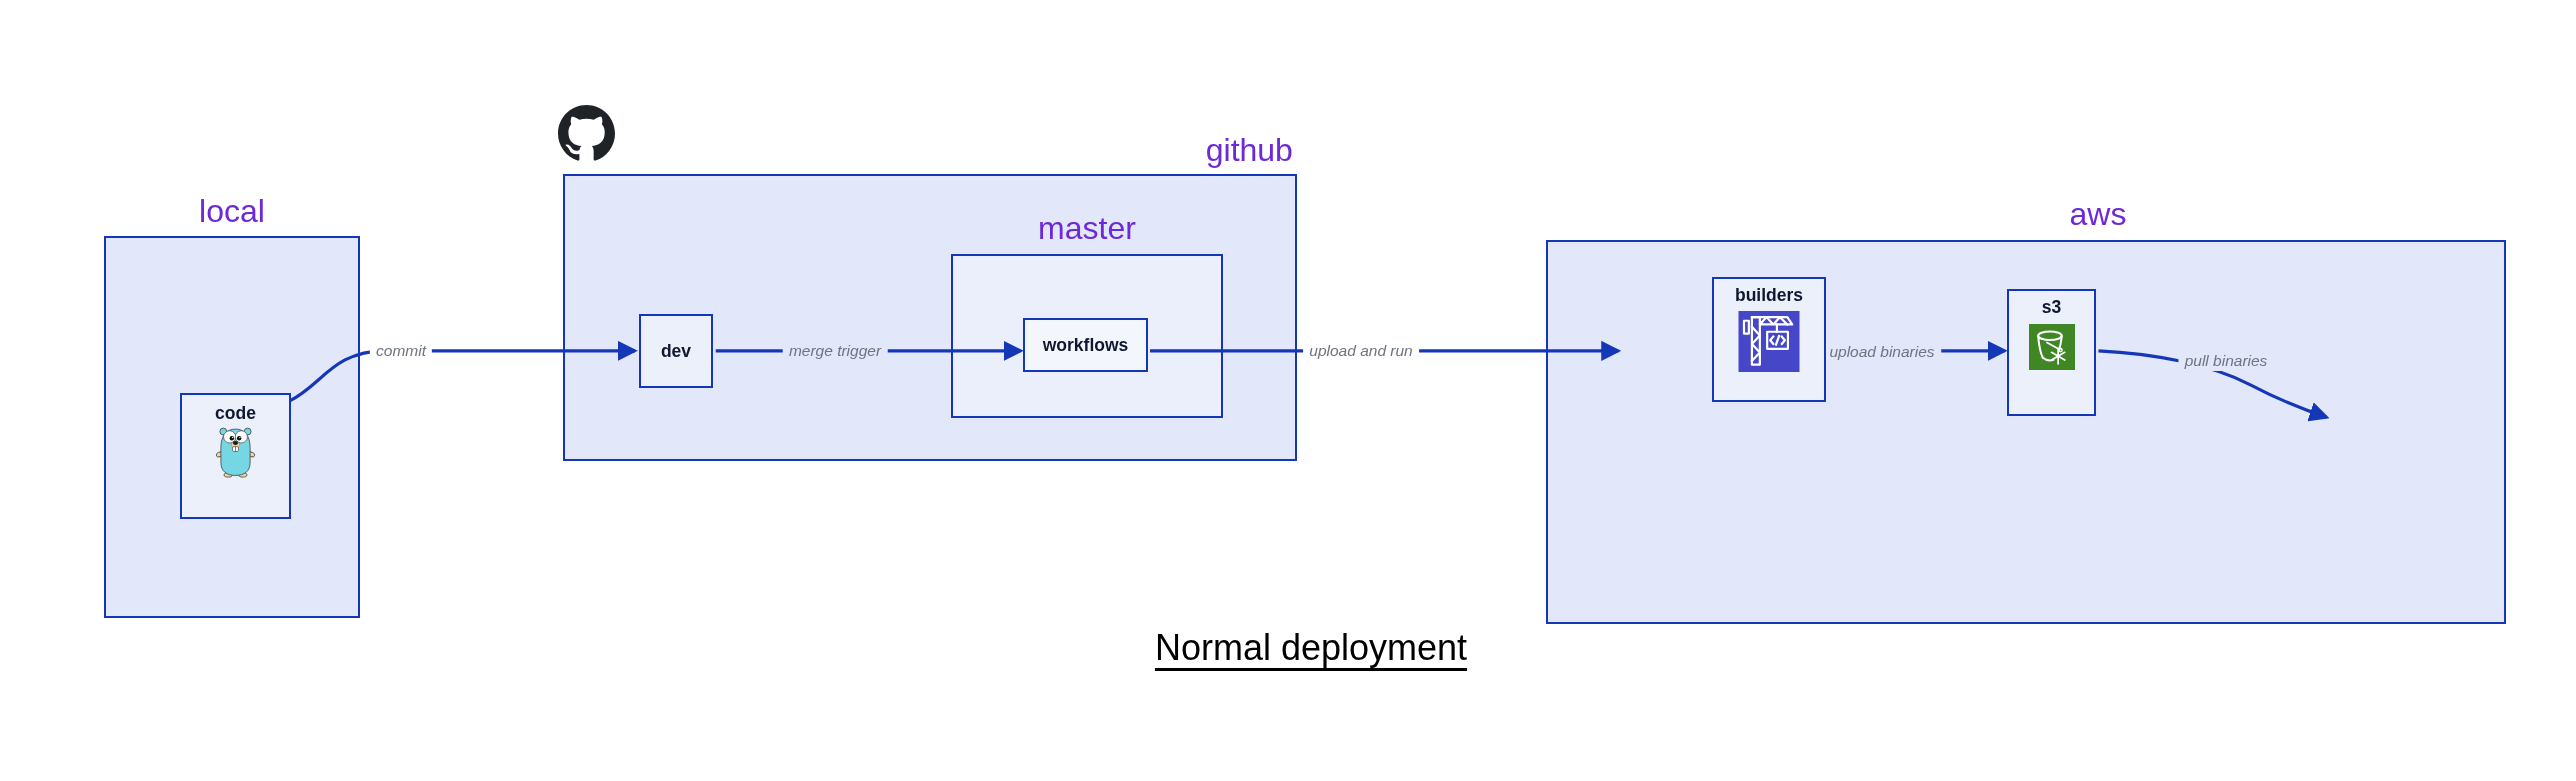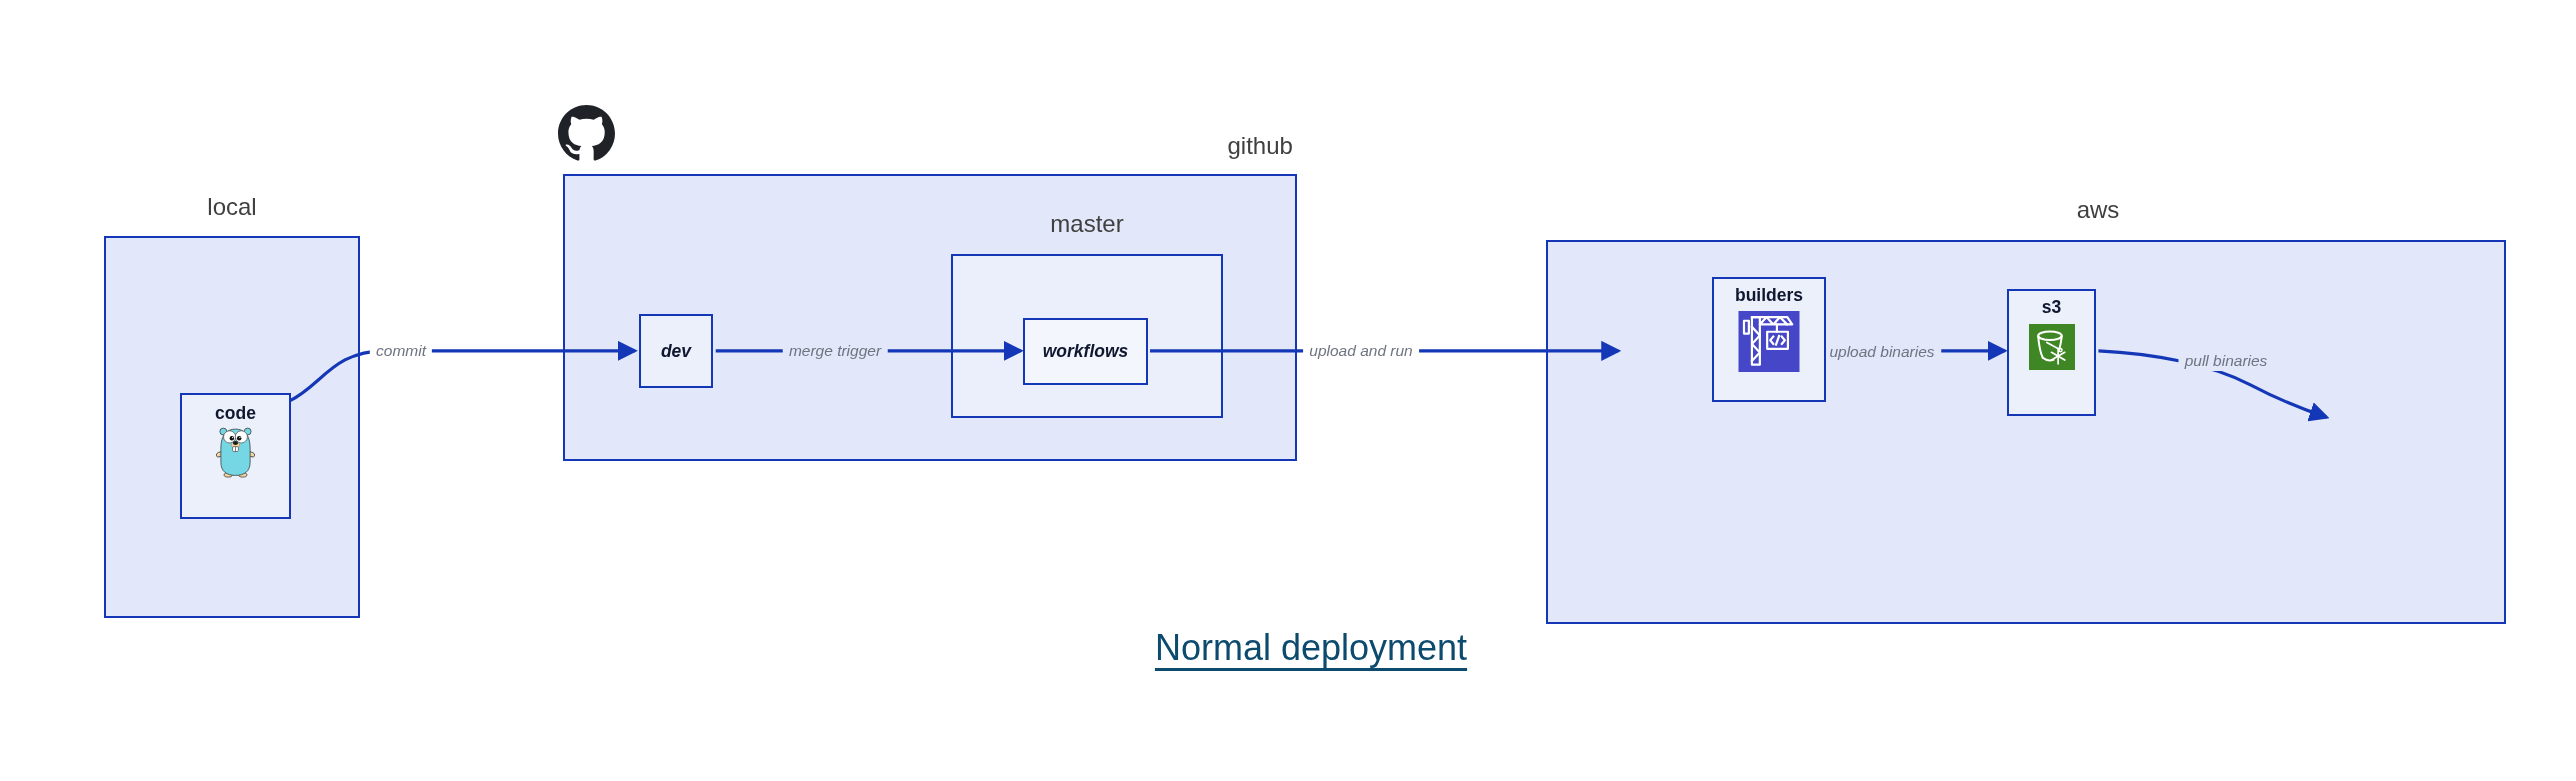--- a/index.html
+++ b/index.html
@@ -3,40 +3,40 @@
 <meta charset="utf-8">
 <style>
   html,body{margin:0;padding:0;background:#ffffff;}
   body{width:2604px;height:781px;position:relative;overflow:hidden;
        font-family:"Liberation Sans",sans-serif;}
   #canvas{position:absolute;left:0;top:0;width:2604px;height:781px;}
 
   .group{position:absolute;box-sizing:border-box;border:2.6px solid #1437b7;
          background:#e2e7f9;z-index:1;}
   .group.mid{background:#eaeffb;}
-  .group-label{position:absolute;z-index:5;font-size:24px;color:#404040;
+  .group-label{position:absolute;z-index:5;font-size:32px;color:#6d28d9;
                text-align:center;white-space:nowrap;}
   .group-label.right{text-align:right;padding-right:4.1px;box-sizing:border-box;}
 
   .node{position:absolute;box-sizing:border-box;border:2.6px solid #1437b7;
         background:#ecf0fb;z-index:4;display:flex;flex-direction:column;
         align-items:center;}
-  .node.center{justify-content:center;font-style:italic;}
+  .node.center{justify-content:center;}
   .node.inner{background:#f4f6fd;}
   .node-label{font-size:17.5px;font-weight:bold;color:#101830;white-space:nowrap;}
 
   #edges{position:absolute;left:0;top:0;z-index:2;}
 
   .edge-label{position:absolute;z-index:3;transform:translate(-50%,-50%);
               font-size:15.5px;font-style:italic;color:#6e7480;
               padding:1px 6.2px;white-space:nowrap;background:#ffffff;}
   .edge-label.on-fill{background:#e2e7f9;}
 
   .diagram-title{position:absolute;z-index:5;transform:translate(-50%,-50%);
-                 font-size:36px;color:#0c4a6e;white-space:nowrap;
+                 font-size:36px;color:#000000;white-space:nowrap;
                  text-decoration:underline;text-decoration-thickness:3.1px;
                  text-underline-offset:7.7px;}
 
   .icon-svg{display:block;}
 </style>
 </head>
 <body>
 
 <div id="canvas">
 
@@ -109,21 +109,21 @@
         <rect x="34" y="41" width="12" height="10" rx="2.5" fill="#ffffff"></rect>
         <line x1="40" y1="41" x2="40" y2="51"></line>
       </g>
     </svg>
   </div>
 
   <div class="node center" style="left:639px;top:314px;width:74px;height:74px;">
     <div class="node-label">dev</div>
   </div>
 
-  <div class="node center inner" style="left:1023px;top:318px;width:125px;height:67px;">
+  <div class="node center inner" style="left:1023px;top:318px;width:125px;height:54px;">
     <div class="node-label">workflows</div>
   </div>
 
   <div class="node" style="left:1712px;top:277px;width:114px;height:125px;">
     <div class="node-label" style="margin-top:6.2px;">builders</div>
     <svg class="icon-svg" width="62" height="61" viewBox="0 0 100 100" style="margin-top:5.2px;">
       <rect x="0" y="0" width="100" height="100" fill="#4547c8"></rect>
       <g stroke="#ffffff" stroke-width="3.6" fill="none" stroke-linejoin="round" stroke-linecap="square">
         <rect x="9" y="16" width="8" height="21"></rect>
         <rect x="22" y="10" width="13" height="78"></rect>

